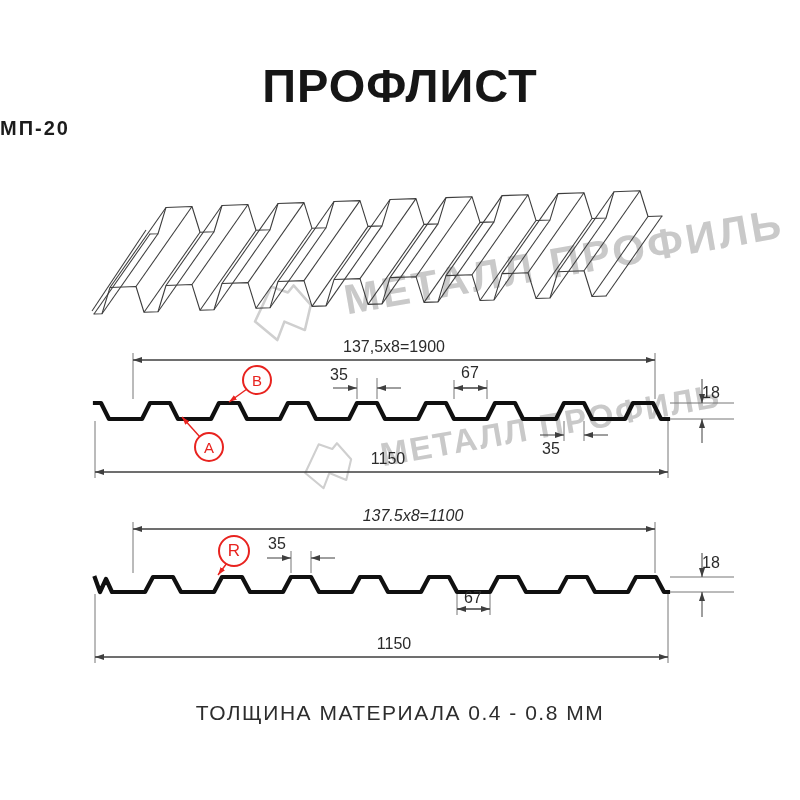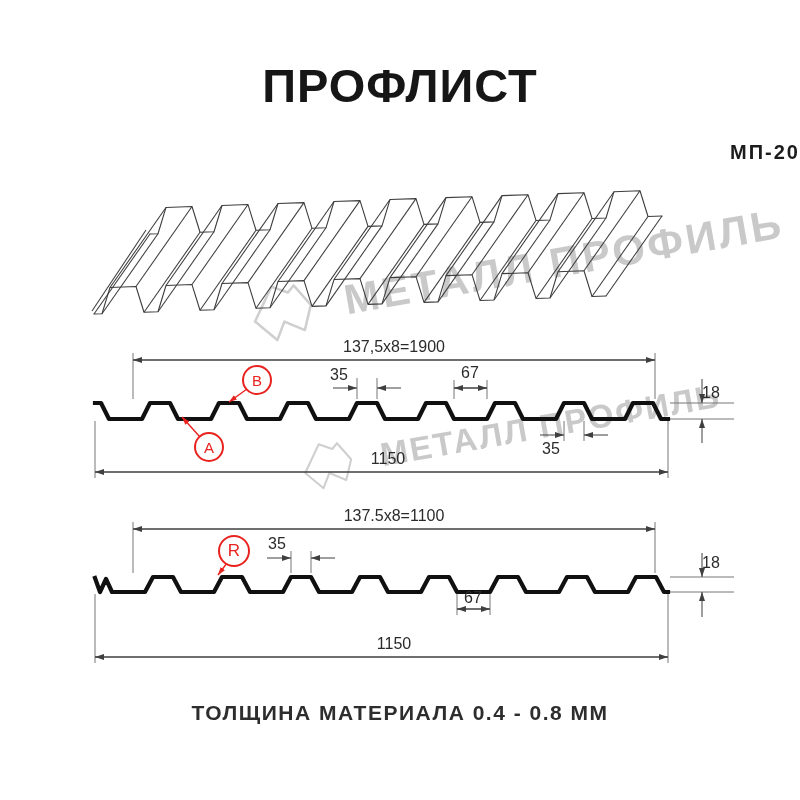--- a/index.html
+++ b/index.html
@@ -1,23 +1,23 @@
 <!DOCTYPE html>
 <html style="--red: #e8231f;"><head>
 <meta charset="utf-8">
 <style>
   html,body{margin:0;padding:0;background:#fff;}
   .canvas{position:relative;width:800px;height:800px;background:#fff;overflow:hidden;
           font-family:"Liberation Sans",sans-serif;}
   .title{position:absolute;top:58px;left:0;right:0;text-align:center;
          font-size:47px;font-weight:800;letter-spacing:1px;color:#161616;}
-  .subtitle{position:absolute;top:117px;left:0;right:0;text-align:right;
-         font-size:20px;font-weight:700;letter-spacing:2px;color:#1c1c1c;margin-top:24px;}
+  .subtitle{position:absolute;top:117px;left:0;right:0;text-align:left;
+         font-size:20px;font-weight:700;letter-spacing:2px;color:#1c1c1c;}
   .footer{position:absolute;top:701px;left:0;right:0;text-align:center;
-         font-size:21px;font-weight:700;letter-spacing:1.5px;color:#2d2d2d;z-index:3;}
+         font-size:21px;font-weight:400;letter-spacing:1.5px;color:#2d2d2d;z-index:3;}
   svg.draw{position:absolute;left:0;top:0;z-index:2;}
   .wm{position:absolute;display:flex;align-items:center;gap:12px;z-index:1;
       color:#c9c9c9;font-weight:700;white-space:nowrap;}
   .wm svg{flex:0 0 auto;}
   .wm1{left:246px;top:284px;transform:rotate(-10deg);transform-origin:left center;
        font-size:42px;letter-spacing:3px;}
   .wm2{left:298px;top:442px;transform:rotate(-10deg);transform-origin:left center;
        font-size:33px;letter-spacing:2px;}
   .lbl{position:absolute;transform:translate(-50%,-50%);font-size:16px;color:#2b2b2b;
        white-space:nowrap;z-index:3;}
@@ -25,21 +25,21 @@
       border-radius:50%;background:#fff;color:var(--red,#e8231f);display:flex;
       align-items:center;justify-content:center;font-size:15px;font-weight:400;
       transform:translate(-50%,-50%);z-index:3;}
   .co.big{width:28px;height:28px;font-size:17px;}
   #l-d1-span{left:394px;top:347px;}
   #l-d1-35t{left:339px;top:375px;}
   #l-d1-67{left:470px;top:373px;}
   #l-d1-18{left:711px;top:393px;}
   #l-d1-35b{left:551px;top:449px;}
   #l-d1-1150{left:388px;top:459px;}
-  #l-d2-span{left:394px;top:516px;}
+  #l-d2-span{left:413px;top:516px;font-style:italic;}
   #l-d2-35{left:277px;top:544px;}
   #l-d2-67{left:473px;top:598px;}
   #l-d2-18{left:711px;top:563px;}
   #l-d2-1150{left:394px;top:644px;}
   #co-a{left:209px;top:447px;}
   #co-b{left:257px;top:380px;}
   #co-r{left:234px;top:551px;}
 </style>
 </head>
 <body>

